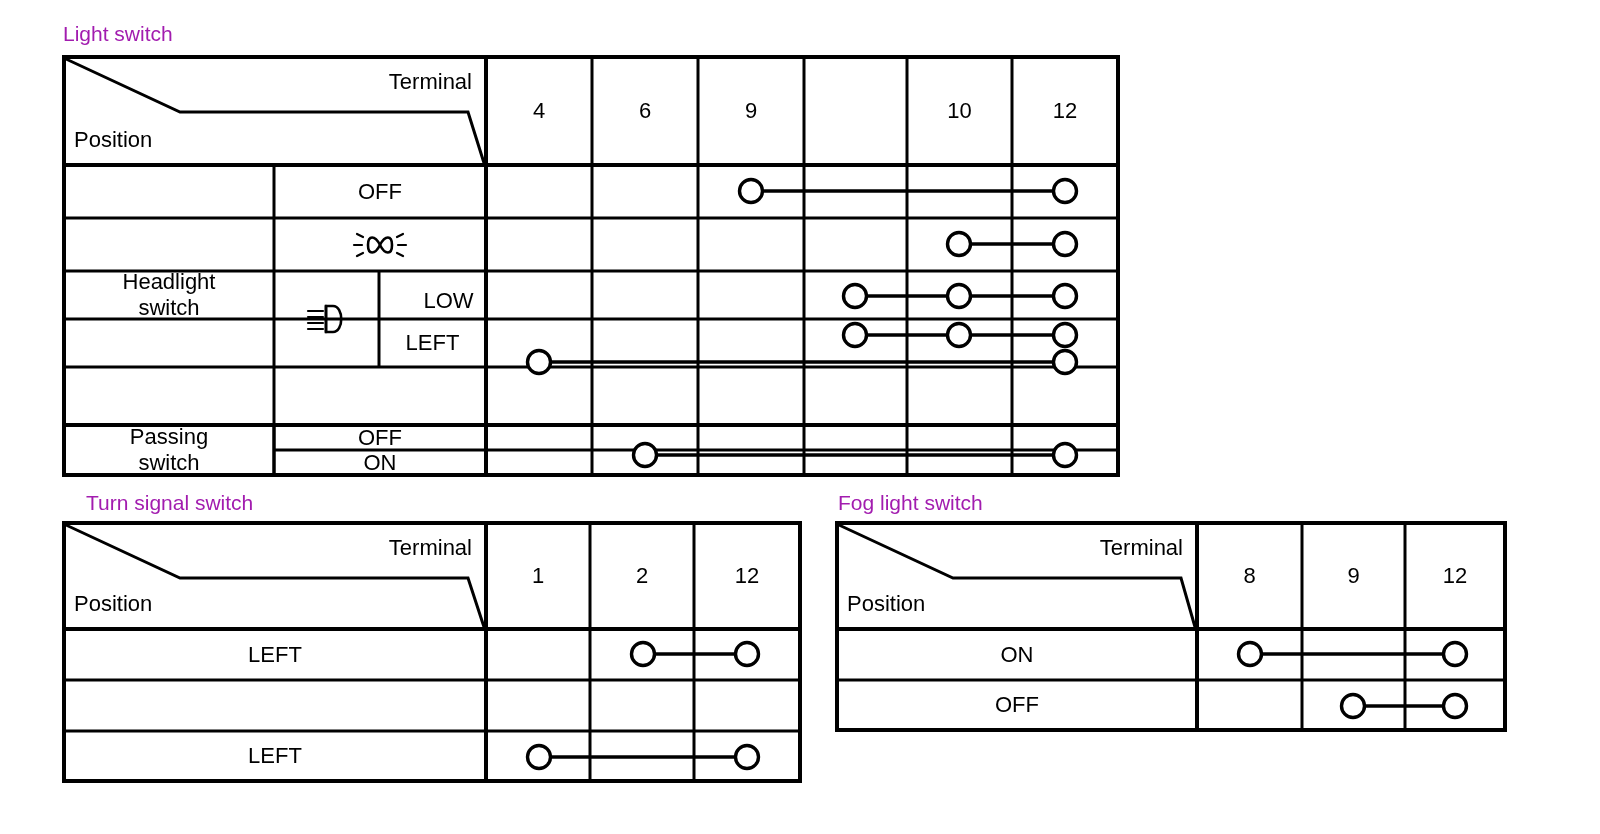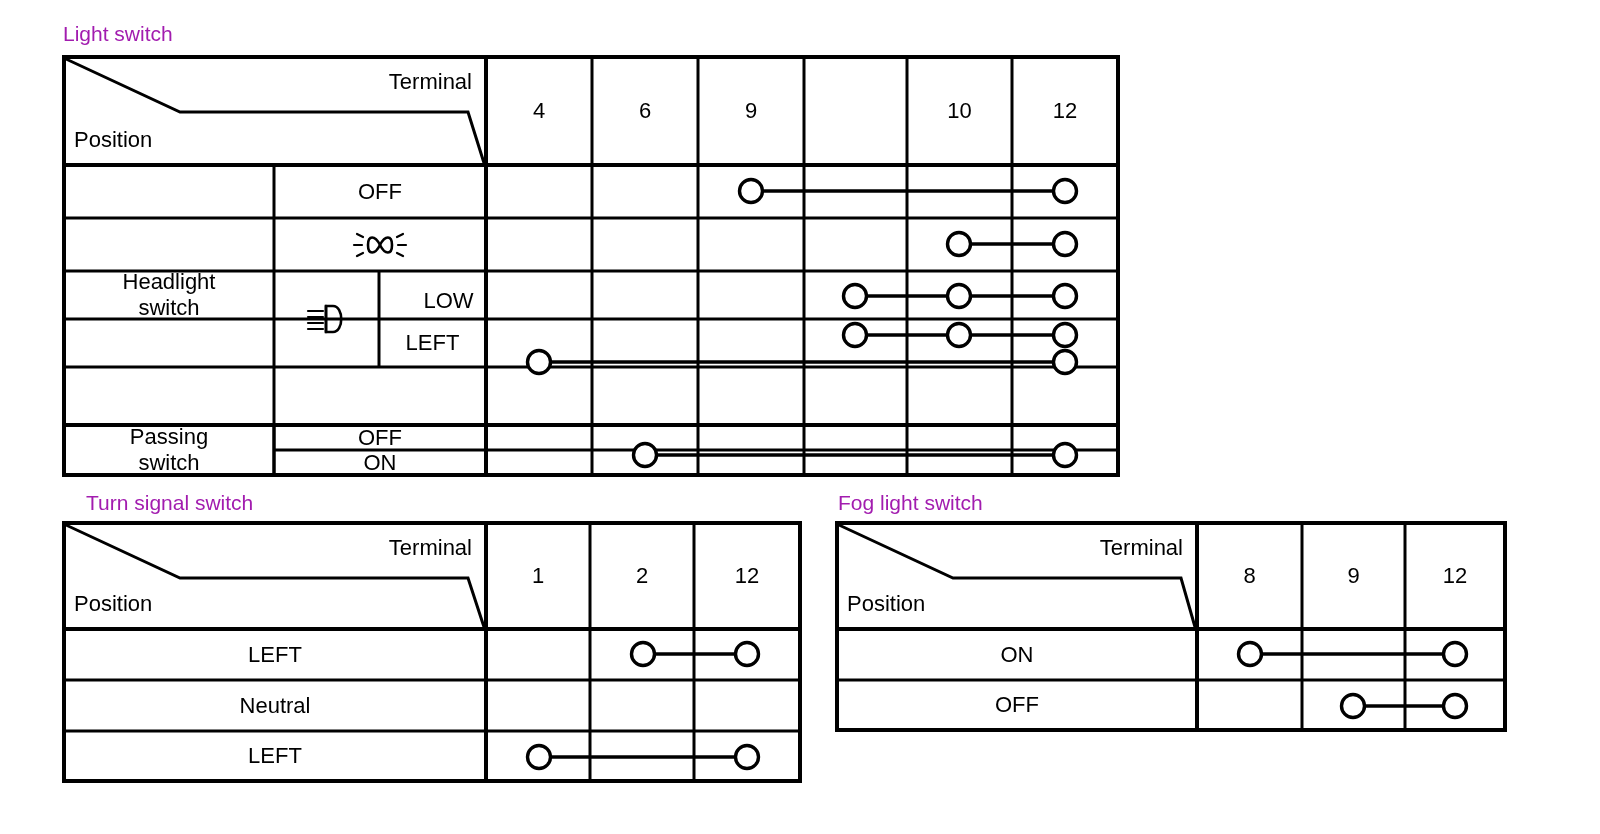--- a/index.html
+++ b/index.html
@@ -201,21 +201,20 @@
     </div>
 
     <div class="cell hdr-term" style="left:0px; top:0px; width:424px; height:58px;">Terminal</div>
     <div class="cell hdr-pos" style="left:0px; top:56px; width:424px; height:52px;">Position</div>
 
     <div class="cell" style="left:424px; top:2px; width:104px; height:106px;">1</div>
     <div class="cell" style="left:528px; top:2px; width:104px; height:106px;">2</div>
     <div class="cell" style="left:632px; top:2px; width:106px; height:106px;">12</div>
 
     <div class="cell" style="left:2px; top:108px; width:422px; height:51px;">LEFT</div>
-    <div class="cell" style="left:2px; top:159px; width:422px; height:51px;">Neutral</div>
     <div class="cell" style="left:2px; top:210px; width:422px; height:50px;">LEFT</div>
 
     <div class="grid">
       <svg width="740" height="262" viewBox="0 0 740 262">
         <g stroke="#000" stroke-width="3.4" fill="#fff">
 
           <line x1="581" y1="133" x2="685" y2="133"></line>
           <circle cx="581" cy="133" r="11.5" stroke-width="3.4"></circle>
           <circle cx="685" cy="133" r="11.5" stroke-width="3.4"></circle>
 

